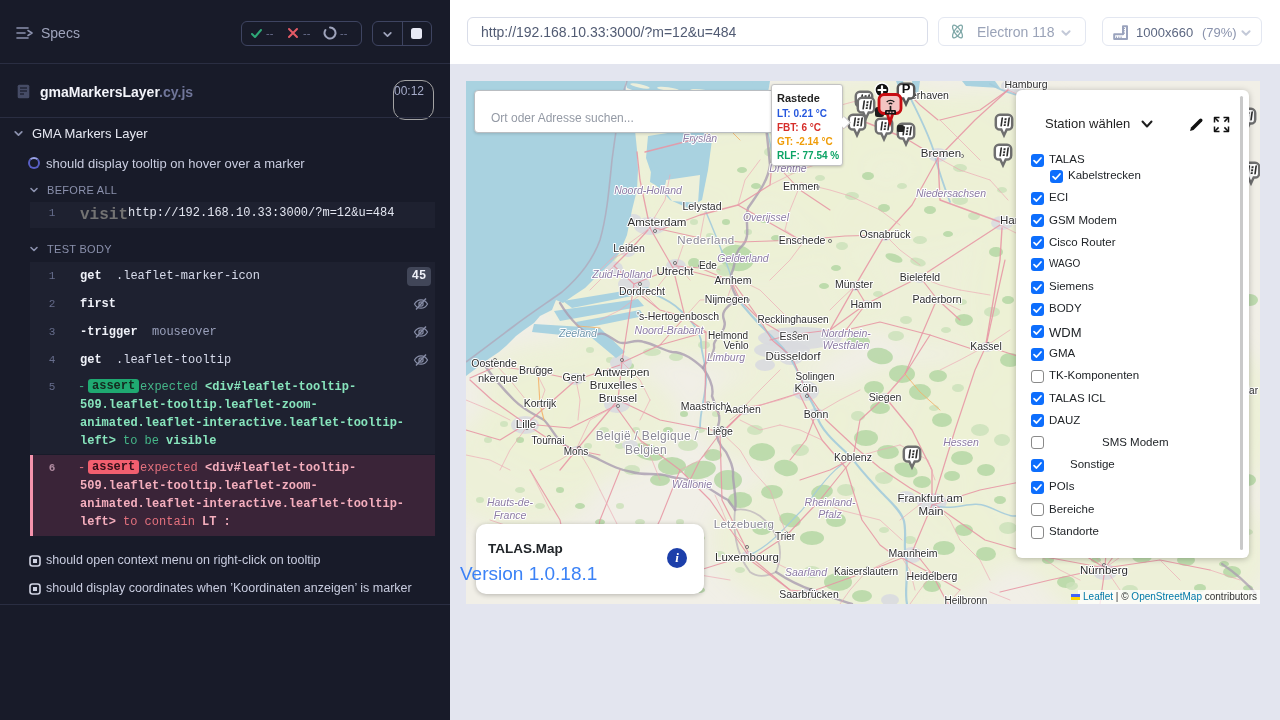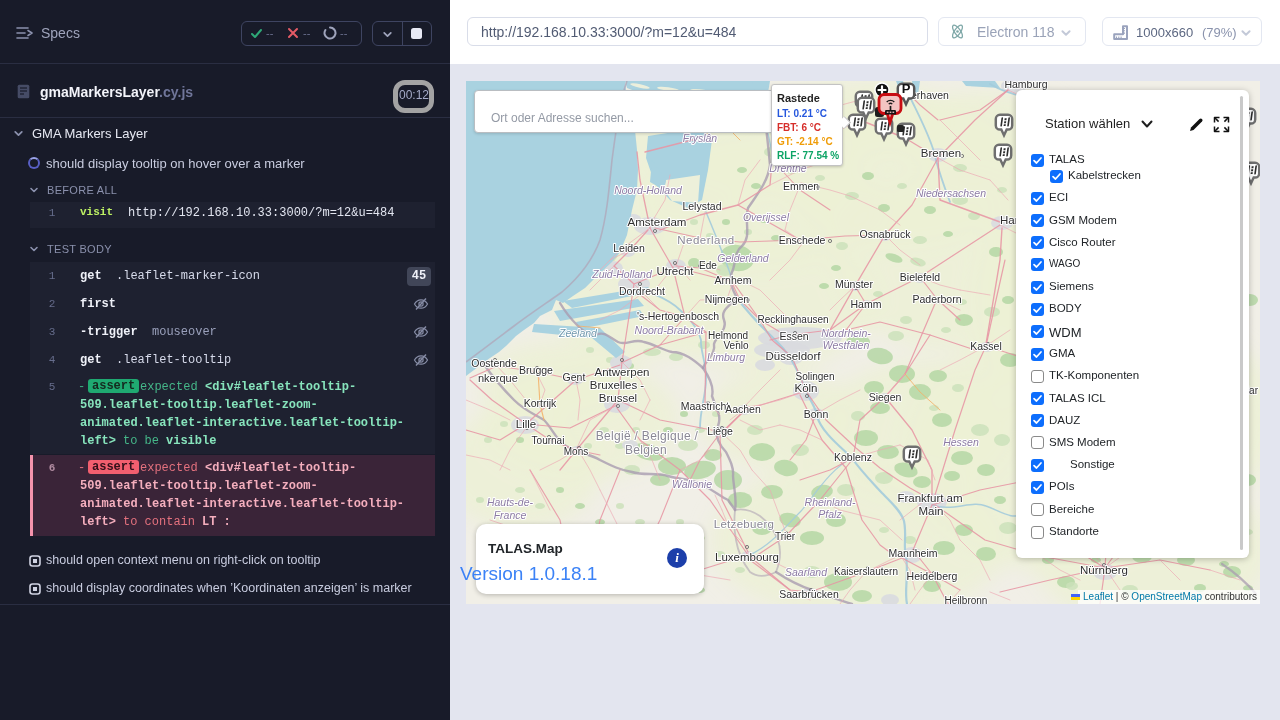--- a/index.html
+++ b/index.html
@@ -38,35 +38,35 @@
     </svg>
     <div class="abs" style="left:411px;top:28px;width:11px;height:11px;background:#e7e9f4;border-radius:2.5px"></div>
     <div class="abs" style="left:0px;top:63px;width:450px;height:1px;background:#2a2e42"></div>
     <svg class="abs" style="left:17px;top:84px" width="13" height="15" viewBox="0 0 13 15">
       <rect x="0.7" y="0.7" width="11.6" height="13.6" rx="1.5" fill="#464c66"></rect>
       <line x1="3" y1="4" x2="10" y2="4" stroke="#181b29" stroke-width="1.2"></line>
       <line x1="3" y1="7" x2="10" y2="7" stroke="#181b29" stroke-width="1.2"></line>
       <line x1="3" y1="10" x2="7" y2="10" stroke="#181b29" stroke-width="1.2"></line>
     </svg>
     <div class="abs" style="left:40px;top:84px;font-size:14px;font-weight:bold;color:#f3f4fa">gmaMarkersLayer<span style="font-weight:bold;color:#70769a">.cy.js</span></div>
-    <div class="abs" style="left:393px;top:80px;width:41px;height:33px;border:5px solid #a3a3a3;border-radius:12px;font-size:12px;color:#a5abc8;text-align:right;line-height:21px">00:12</div>
+    <div class="abs" style="left:393px;top:80px;width:41px;height:40px;border:1px solid #a3a3a3;border-radius:12px;font-size:12px;color:#a5abc8;text-align:left;line-height:21px">00:12</div>
     <div class="abs" style="left:0px;top:117px;width:450px;height:1px;background:#2a2e42"></div>
     <svg style="position:absolute;left:13px;top:128px" width="11" height="11" viewBox="0 0 10 10" fill="none">
       <path d="M2,3.5 L5,6.5 L8,3.5" stroke="#8b91ad" stroke-width="1.6" stroke-linecap="round" stroke-linejoin="round"></path>
     </svg>
     <div class="abs" style="left:32px;top:126px;font-size:13px;color:#e6e8f2">GMA Markers Layer</div>
     <div class="abs" style="left:28px;top:157px;width:12px;height:12px;border-radius:50%;border:2.5px solid #585fc4;border-top-color:#9aa3e8"></div>
     <div class="abs" style="left:46px;top:156px;font-size:13px;color:#c8ccdf">should display tooltip on hover over a marker</div>
     <svg style="position:absolute;left:29px;top:185px" width="10" height="10" viewBox="0 0 10 10" fill="none">
       <path d="M2,3.5 L5,6.5 L8,3.5" stroke="#8b91ad" stroke-width="1.6" stroke-linecap="round" stroke-linejoin="round"></path>
     </svg>
     <div class="abs" style="left:47px;top:184px;font-size:11px;color:#8b91ad;letter-spacing:0.3px">BEFORE ALL</div>
     <div class="abs" style="left:30px;top:202px;width:405px;height:26px;background:#1e2130"></div>
     <div class="abs mono" style="left:46px;top:207px;font-size:11px;color:#666d8c;width:12px;text-align:center">1</div>
-    <div class="abs mono" style="left:80px;top:206px;font-size:11px;font-weight:bold;color:#bef264">visit</div>
+    <div class="abs mono" style="left:80px;top:206px;font-size:16px;font-weight:bold;color:#737373">visit</div>
     <div class="abs mono" style="left:128px;top:206px;font-size:12px;color:#e2e5f0">http://192.168.10.33:3000/?m=12&amp;u=484</div>
     <svg style="position:absolute;left:29px;top:244px" width="10" height="10" viewBox="0 0 10 10" fill="none">
       <path d="M2,3.5 L5,6.5 L8,3.5" stroke="#8b91ad" stroke-width="1.6" stroke-linecap="round" stroke-linejoin="round"></path>
     </svg>
     <div class="abs" style="left:47px;top:243px;font-size:11px;color:#8b91ad;letter-spacing:0.3px">TEST BODY</div>
     <div class="abs" style="left:30px;top:262px;width:405px;height:192px;background:#1e2130"></div>
     <div class="abs mono" style="left:46px;top:270px;font-size:11px;color:#666d8c;width:12px;text-align:center">1</div>
     <div class="abs mono" style="left:80px;top:269px;font-size:12px;font-weight:bold;color:#eff1f8">get</div>
     <div class="abs mono" style="left:116px;top:269px;font-size:12px;color:#d7dbeb">.leaflet-marker-icon</div>
     <div class="abs mono" style="left:407px;top:267px;width:24px;height:19px;background:#414658;border-radius:4px;font-size:12px;font-weight:bold;color:#eff1f8;text-align:center;line-height:19px">45</div>
@@ -989,21 +989,21 @@
 <svg class="abs" style="left:1031px;top:392px" width="13" height="13" viewBox="0 0 13 13">
     <path d="M3,6.7 L5.5,9 L10,4" stroke="#fff" stroke-width="1.7" fill="none" stroke-linecap="round" stroke-linejoin="round"></path>
   </svg>
 <div class="abs" style="left:1049px;top:392px;font-size:11.5px;color:#212529">TALAS ICL</div>
 <div class="abs" style="left:1031px;top:414px;width:13px;height:13px;background:#0d6efd;border-radius:3px"></div>
 <svg class="abs" style="left:1031px;top:414px" width="13" height="13" viewBox="0 0 13 13">
     <path d="M3,6.7 L5.5,9 L10,4" stroke="#fff" stroke-width="1.7" fill="none" stroke-linecap="round" stroke-linejoin="round"></path>
   </svg>
 <div class="abs" style="left:1049px;top:414px;font-size:11.5px;color:#212529">DAUZ</div>
 <div class="abs" style="left:1031px;top:436px;width:13px;height:13px;background:#fff;border:1px solid #8a8a8a;border-radius:3px"></div>
-<div class="abs" style="left:1049px;top:436px;font-size:11.5px;color:#212529">SMS Modem</div>
+<div class="abs" style="left:1102px;top:436px;font-size:11.5px;color:#212529">SMS Modem</div>
 <div class="abs" style="left:1031px;top:459px;width:13px;height:13px;background:#0d6efd;border-radius:3px"></div>
 <svg class="abs" style="left:1031px;top:459px" width="13" height="13" viewBox="0 0 13 13">
     <path d="M3,6.7 L5.5,9 L10,4" stroke="#fff" stroke-width="1.7" fill="none" stroke-linecap="round" stroke-linejoin="round"></path>
   </svg>
 <div class="abs" style="left:1070px;top:458px;font-size:11.5px;color:#212529">Sonstige</div>
 <div class="abs" style="left:1031px;top:481px;width:13px;height:13px;background:#0d6efd;border-radius:3px"></div>
 <svg class="abs" style="left:1031px;top:481px" width="13" height="13" viewBox="0 0 13 13">
     <path d="M3,6.7 L5.5,9 L10,4" stroke="#fff" stroke-width="1.7" fill="none" stroke-linecap="round" stroke-linejoin="round"></path>
   </svg>
 <div class="abs" style="left:1049px;top:480px;font-size:11.5px;color:#212529">POIs</div>

